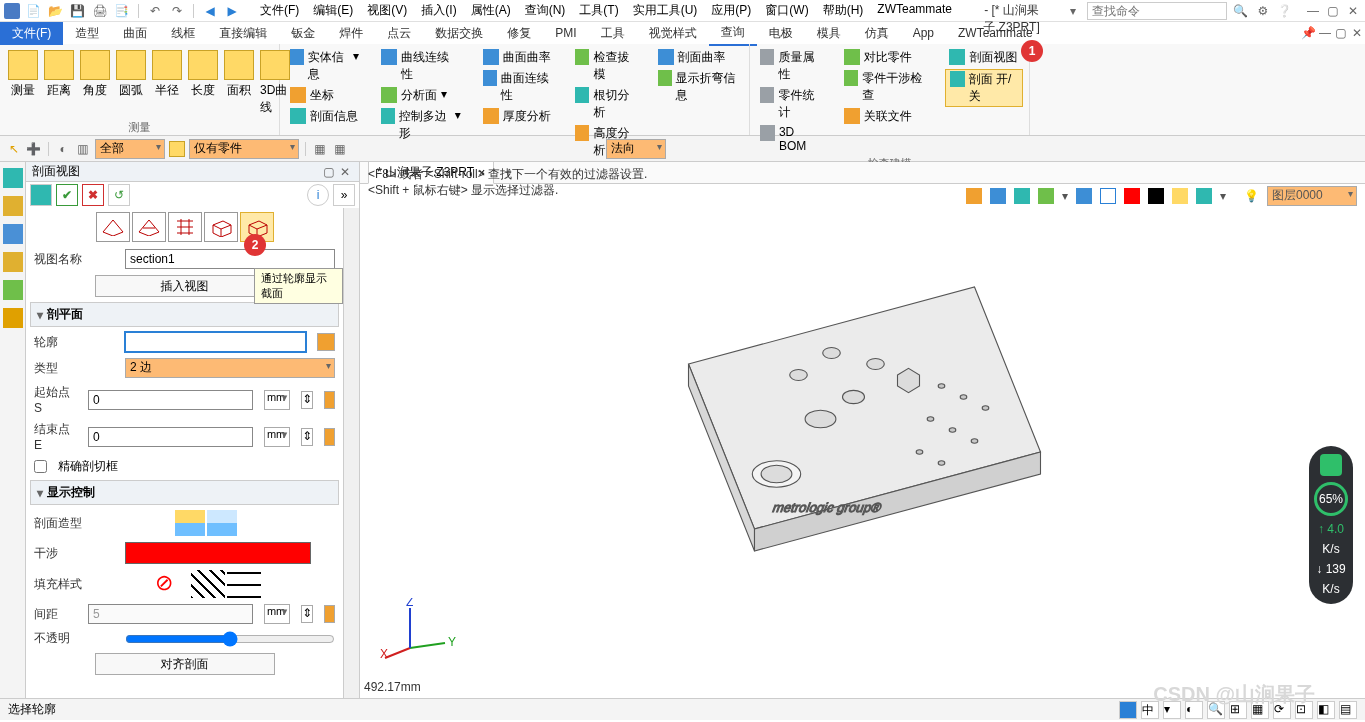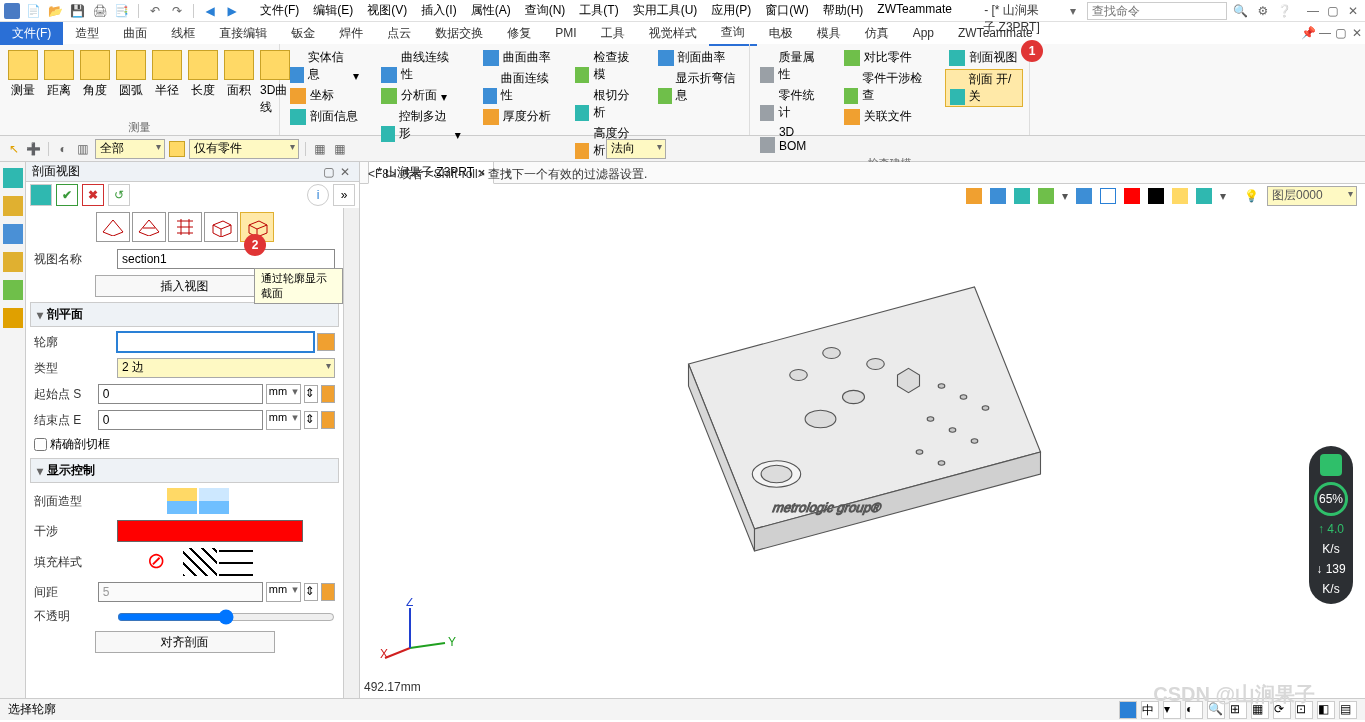--- a/index.html
+++ b/index.html
@@ -16,45 +16,45 @@
 .ribbon-tabs{height:22px;display:flex;align-items:center;background:#fff}
 .rt{padding:3px 12px;cursor:pointer;color:#333}
 .rt.active{background:#2a6fd6;color:#fff}
 .ribbon{height:92px;background:#f8f8f8;border-bottom:1px solid #ccc;display:flex}
 .rgroup{border-right:1px solid #ddd;padding:4px 6px 2px;display:flex;flex-direction:column;justify-content:space-between}
 .rgroup-label{text-align:center;color:#666;font-size:11px;padding-top:2px}
 .rbig{display:flex;gap:2px}
 .rbtn{display:flex;flex-direction:column;align-items:center;width:38px;cursor:pointer;padding:2px}
 .rbtn .ric{width:30px;height:30px;background:#ffd966;border:1px solid #c9a227;margin-bottom:2px}
 .rsm-col{display:flex;flex-direction:column;gap:2px}
-.rsm{display:flex;align-items:flex-end;gap:4px;cursor:pointer;padding:1px 4px}
+.rsm{display:flex;align-items:flex-start;gap:4px;cursor:pointer;padding:1px 4px}
 .rsm .ic{width:16px;height:16px;display:inline-block}
 .rsm.hl{background:#ffe9a8;border:1px solid #e0b030}
 .ic-blue{background:#3d8ed6}
 .ic-green{background:#6fbf4a}
 .ic-orange{background:#f0a030}
 .ic-teal{background:#2fb8b0}
 .ic-grey{background:#9aa0a6}
 .callout{width:22px;height:22px;border-radius:50%;background:#e03535;color:#fff;display:flex;align-items:center;justify-content:center;font-weight:bold;position:absolute}
 .toolbar2{height:26px;background:#f4f4f4;border-bottom:1px solid #ccc;display:flex;align-items:center;gap:4px;padding:0 6px}
-.ddl{height:20px;border:1px solid #aaa;background:#fef9c3;padding:0 14px 0 4px;position:relative;min-width:70px}
+.ddl{height:20px;border:1px solid #aaa;background:#fdba74;padding:0 14px 0 4px;position:relative;min-width:70px}
 .ddl:after{content:"▾";position:absolute;right:3px;top:1px;color:#666;font-size:10px}
 .main{display:flex;height:536px}
 .leftbar{width:26px;background:#f4f4f4;border-right:1px solid #ccc;display:flex;flex-direction:column;align-items:center;gap:8px;padding-top:6px}
 .lb-ic{width:20px;height:20px;cursor:pointer}
 .panel{width:334px;border-right:1px solid #ccc;display:flex;flex-direction:column;background:#fff}
 .panel-title{height:20px;background:#eef2f6;border-bottom:1px solid #ccc;display:flex;align-items:center;padding:0 6px;justify-content:space-between}
 .panel-tools{height:26px;display:flex;align-items:center;gap:4px;padding:0 4px}
 .pt-ic{width:22px;height:22px;border:1px solid #ccc;display:flex;align-items:center;justify-content:center;cursor:pointer}
 .pt-ok{border-color:#3a9a3a;color:#3a9a3a;font-weight:bold}
 .pt-x{border-color:#d03030;color:#d03030;font-weight:bold}
 .panel-body{flex:1;overflow:auto;padding:0 4px}
 .sect-hdr{background:#eef2f6;border:1px solid #ccc;padding:3px 6px;margin:2px 0;font-weight:bold;display:flex;align-items:center;gap:4px}
 .sect-hdr:before{content:"▾";color:#666}
-.opt-row{display:flex;align-items:center;gap:3px;padding:3px 4px}
+.opt-row{display:flex;align-items:center;gap:11px;padding:3px 4px}
 .opt-row label{width:80px;color:#333}
 .opt-row input[type=text]{flex:1;height:20px;border:1px solid #888;padding:0 4px}
 .opt-row.hl input{border:1px solid #2a80d6;box-shadow:0 0 0 1px #2a80d6}
 .opt-row .unit{width:44px;height:20px;border:1px solid #aaa;padding:0 2px;font-size:11px;position:relative}
 .opt-row .unit:after{content:"▾";position:absolute;right:2px;color:#666}
 .mini-ic{width:18px;height:18px;border:1px solid #aaa;cursor:pointer}
 .icon-row{display:flex;gap:2px;justify-content:center;padding:4px 0}
 .icon-row .shape{width:34px;height:30px;border:1px solid #999;cursor:pointer;display:flex;align-items:center;justify-content:center}
 .icon-row .shape.sel{background:#ffe9a8;border-color:#e0b030}
 .btn{height:22px;border:1px solid #aaa;background:#f8f8f8;padding:0 10px;cursor:pointer}
@@ -463,20 +463,21 @@
     <div class="tabstrip">
       <div class="tab active">
           <span>* 山涧果子.Z3PRT</span>
           <span>×</span>
         </div>
       <span class="tb-icon">+</span>
     </div>
     <div class="view-toolbar">
       <div class="hint">
         <div>&lt;F8&gt; 或者 &lt;Shift-roll&gt; 查找下一个有效的过滤器设置.</div>
+        <div>&lt;Shift + 鼠标右键&gt; 显示选择过滤器.</div>
       </div>
       <div style="flex:1"></div>
       <span class="vt-ic ic-orange"></span>
       <span class="vt-ic ic-blue"></span>
       <span class="vt-ic ic-teal"></span>
       <span class="vt-ic ic-green"></span>
       <span>▾</span>
       <span class="vt-ic ic-blue"></span>
       <span class="vt-ic" style="border:1px solid #2a80d6"></span>
       <span class="vt-ic" style="background:#ff0000"></span>

